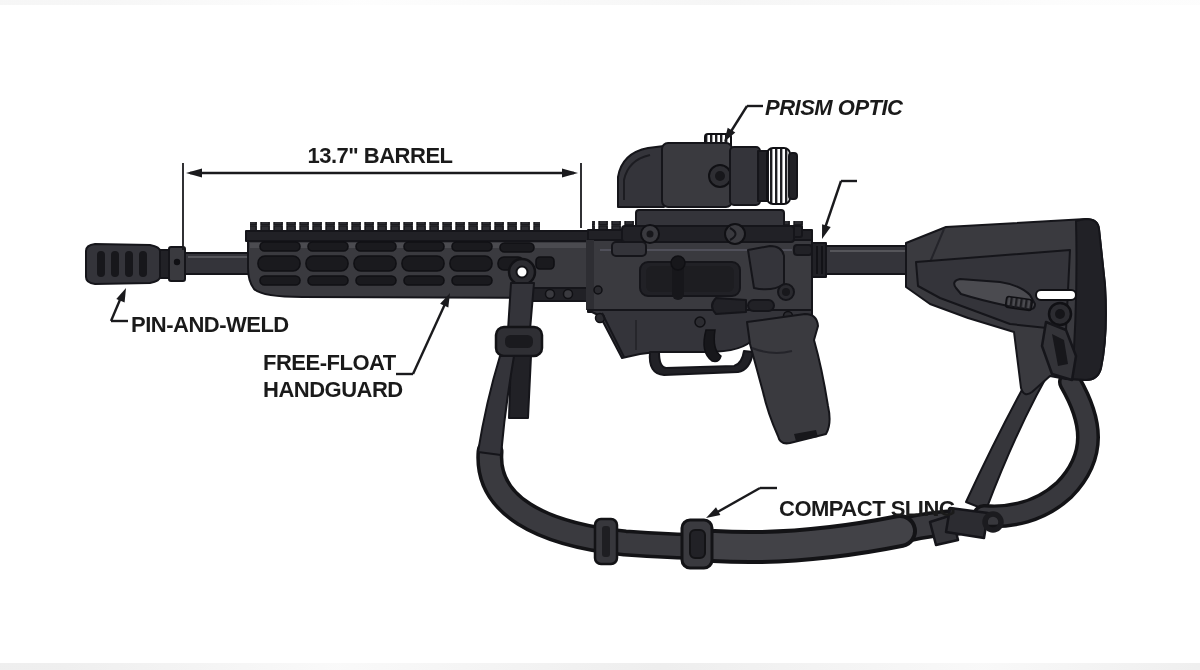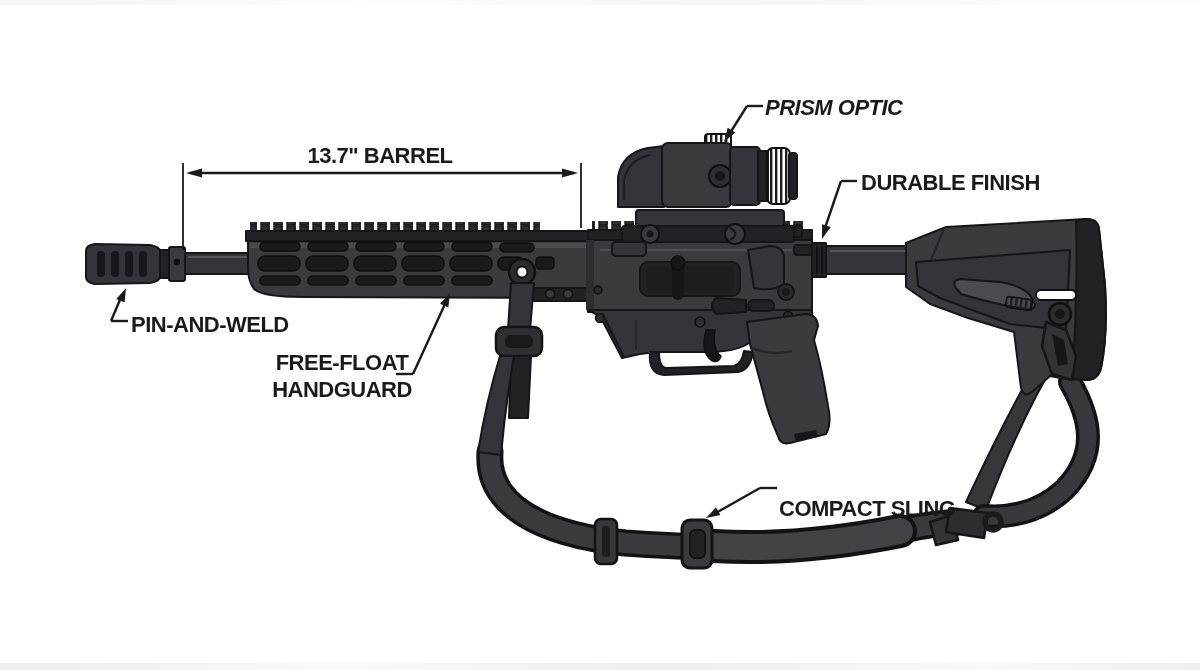--- a/index.html
+++ b/index.html
@@ -1,20 +1,20 @@
 <!DOCTYPE html>
 <html style="--background: #ffffff; --line: #1a1a1d; --label-text: #1a1a1a; --body-dark: #26262b; --body-mid: #3a3a3f; --body-light: #4b4b50;"><head>
 <meta charset="utf-8">
 <style>
   html,body{margin:0;padding:0;background:#fff;}
   .stage{position:relative;width:1200px;height:670px;background:var(--background,#fff);overflow:hidden;
          font-family:"Liberation Sans", sans-serif;}
   .callout{position:absolute;color:var(--label-text,#1a1a1a);font-size:22px;font-weight:700;
            letter-spacing:-0.5px;line-height:27px;white-space:nowrap;}
-  .callout.wrap{white-space:normal;text-align:center;}
+  .callout.wrap{white-space:normal;}
   .dim-label{position:absolute;text-align:center;color:var(--label-text,#1a1a1a);
              font-size:22px;font-weight:700;letter-spacing:-0.5px;}
   svg{position:absolute;left:0;top:0;}
   .edge-artifact{position:absolute;left:0;width:100%;pointer-events:none;}
   .edge-top{top:0;height:5px;background:linear-gradient(90deg,#f4f4f4 8%,#fdfdfd 30%,#f3f3f3 60%,#fcfcfc 90%);opacity:.8;}
   .edge-bottom{bottom:0;height:7px;background:linear-gradient(90deg,#ededed 5%,#f9f9f9 28%,#ececec 55%,#f8f8f8 82%,#ededed 100%);opacity:.9;}
   
   .ln{stroke:var(--line,#1a1a1d);stroke-width:2.4;fill:none;}
   .thin{stroke:var(--line,#1a1a1d);stroke-width:1.8;fill:none;}
   .ah{fill:var(--line,#1a1a1d);stroke:none;}
@@ -234,20 +234,19 @@
       <line class="ln" x1="777" y1="488" x2="760" y2="488"></line>
       <line class="ln" x1="760" y1="488" x2="714" y2="514"></line>
       <polygon class="ah" points="706,518 716,507.3 720.4,515.1"></polygon>
     </g>
   </svg>
 
   <div class="dim-label" style="left:280px;top:143px;width:200px;">13.7" BARREL</div>
 
   <div class="callout" style="left:765px;top:94px;font-style:italic;">PRISM OPTIC</div>
 
-  <div class="callout" style="left:861px;top:169px;">DURABLE FINISH</div>
 
   <div class="callout" style="left:131px;top:311px;">PIN-AND-WELD</div>
 
   <div class="callout wrap" style="left:263px;top:349px;width:158px;">FREE-FLOAT HANDGUARD</div>
 
   <div class="callout" style="left:779px;top:475px;margin-top:20px;">COMPACT SLING</div>
 </div>
 
 </body></html>

